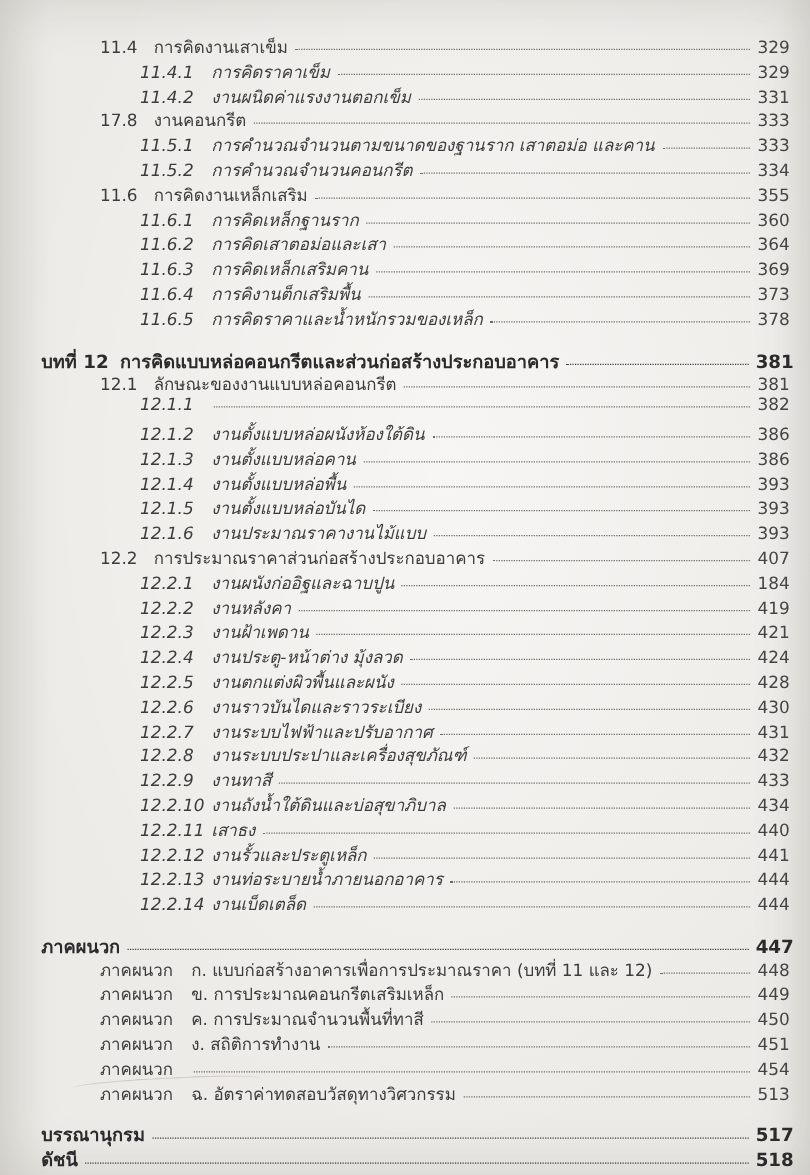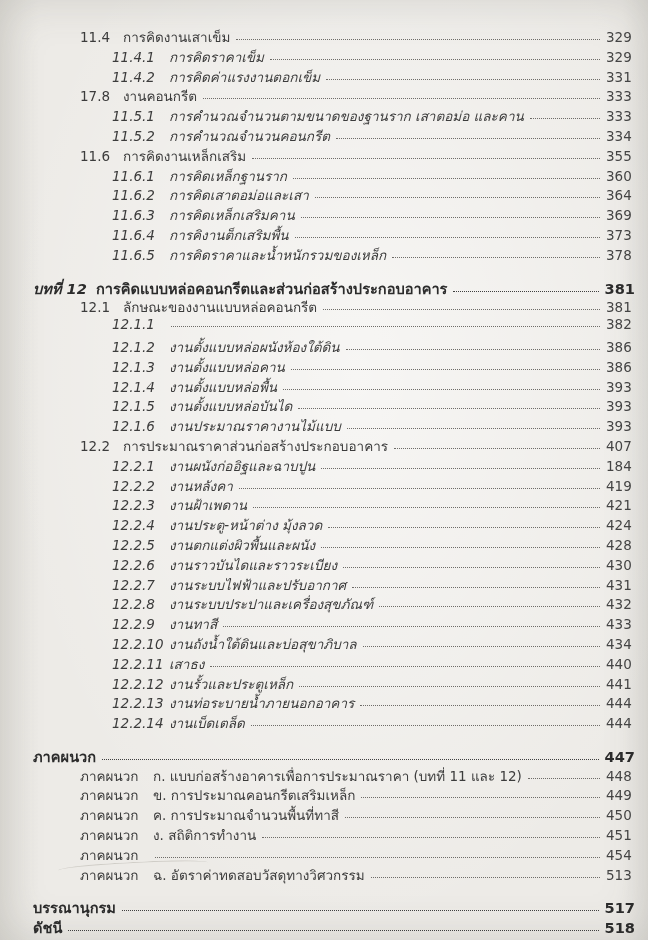--- a/index.html
+++ b/index.html
@@ -30,21 +30,21 @@
     color: #3c3c3c;
     white-space: nowrap;
   }
   .level-0 { padding-left: 33px; }
   .level-1 { padding-left: 80px; }
   .level-2 { padding-left: 112px; }
   .italic .num, .italic .label, .italic .page { font-style: italic; }
   .bold { font-weight: bold; font-size: 14.6px; color: #2b2b2b; }
   .bold .leader { border-bottom-color: #3f3f3f; }
   .num { flex: none; }
-  .level-0 .num:not(:empty) { margin-right: 9px; font-style: italic; }
+  .level-0 .num:not(:empty) { margin-right: 9px; }
   .level-1 .num { min-width: 43px; }
   .level-2 .num { min-width: 57px; }
   .appendix .num { min-width: 73px; }
   .label { flex: none; padding-right: 4px; }
   .leader {
     flex: 1 1 auto;
     display: inline-block;
     min-width: 8px;
     border-bottom: 1.6px dotted #6e6c68;
     margin: 0 6px 0 2px;
@@ -77,21 +77,21 @@
     <span class="page-num">329</span>
   </div>
         <div class="row level-2 italic">
     <span class="num">11.4.1</span>
     <span class="label">การคิดราคาเข็ม</span>
     <span class="leader"></span>
     <span class="page-num">329</span>
   </div>
         <div class="row level-2 italic">
     <span class="num">11.4.2</span>
-    <span class="label">การคิดค่าแรงงานตอกเข็ม</span>
+    <span class="label">งานผนิดค่าแรงงานตอกเข็ม</span>
     <span class="leader"></span>
     <span class="page-num">331</span>
   </div>
         <div class="row level-1">
     <span class="num">17.8</span>
     <span class="label">งานคอนกรีต</span>
     <span class="leader"></span>
     <span class="page-num">333</span>
   </div>
         <div class="row level-2 italic">

